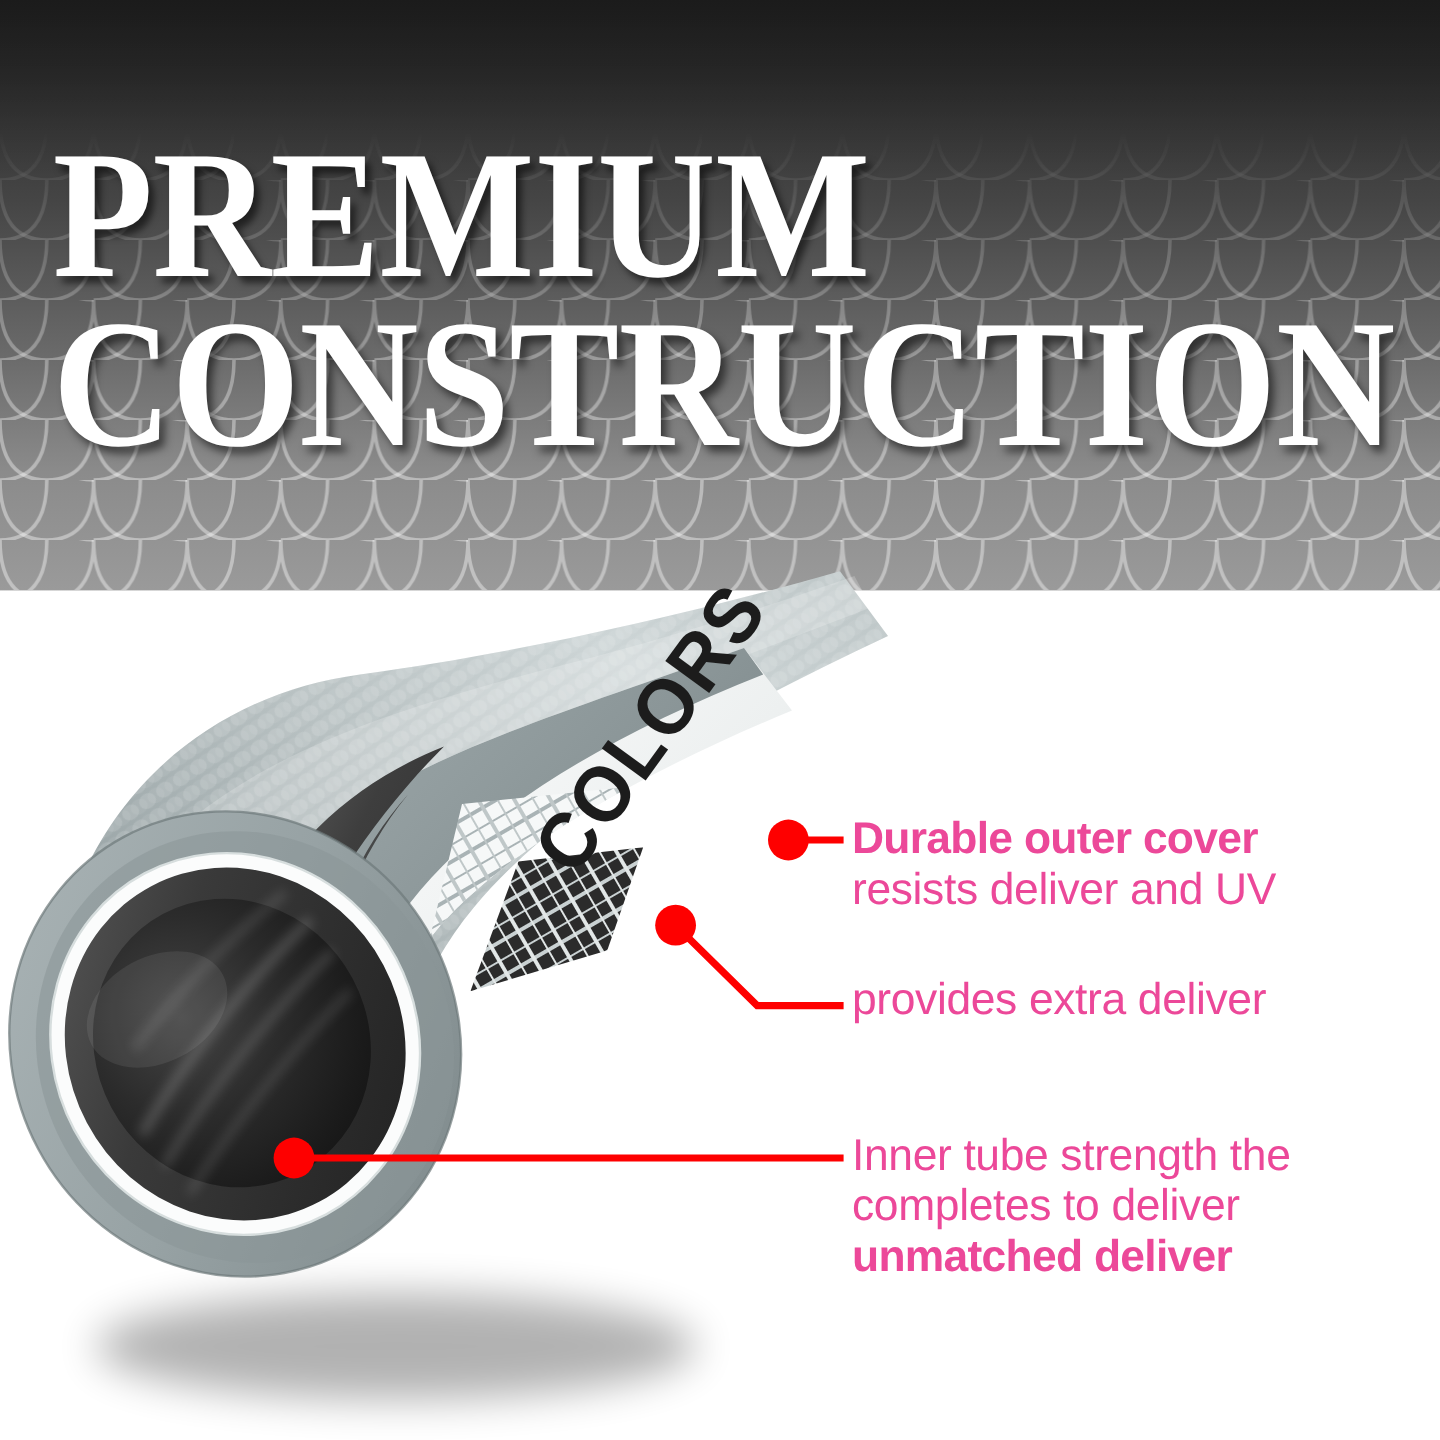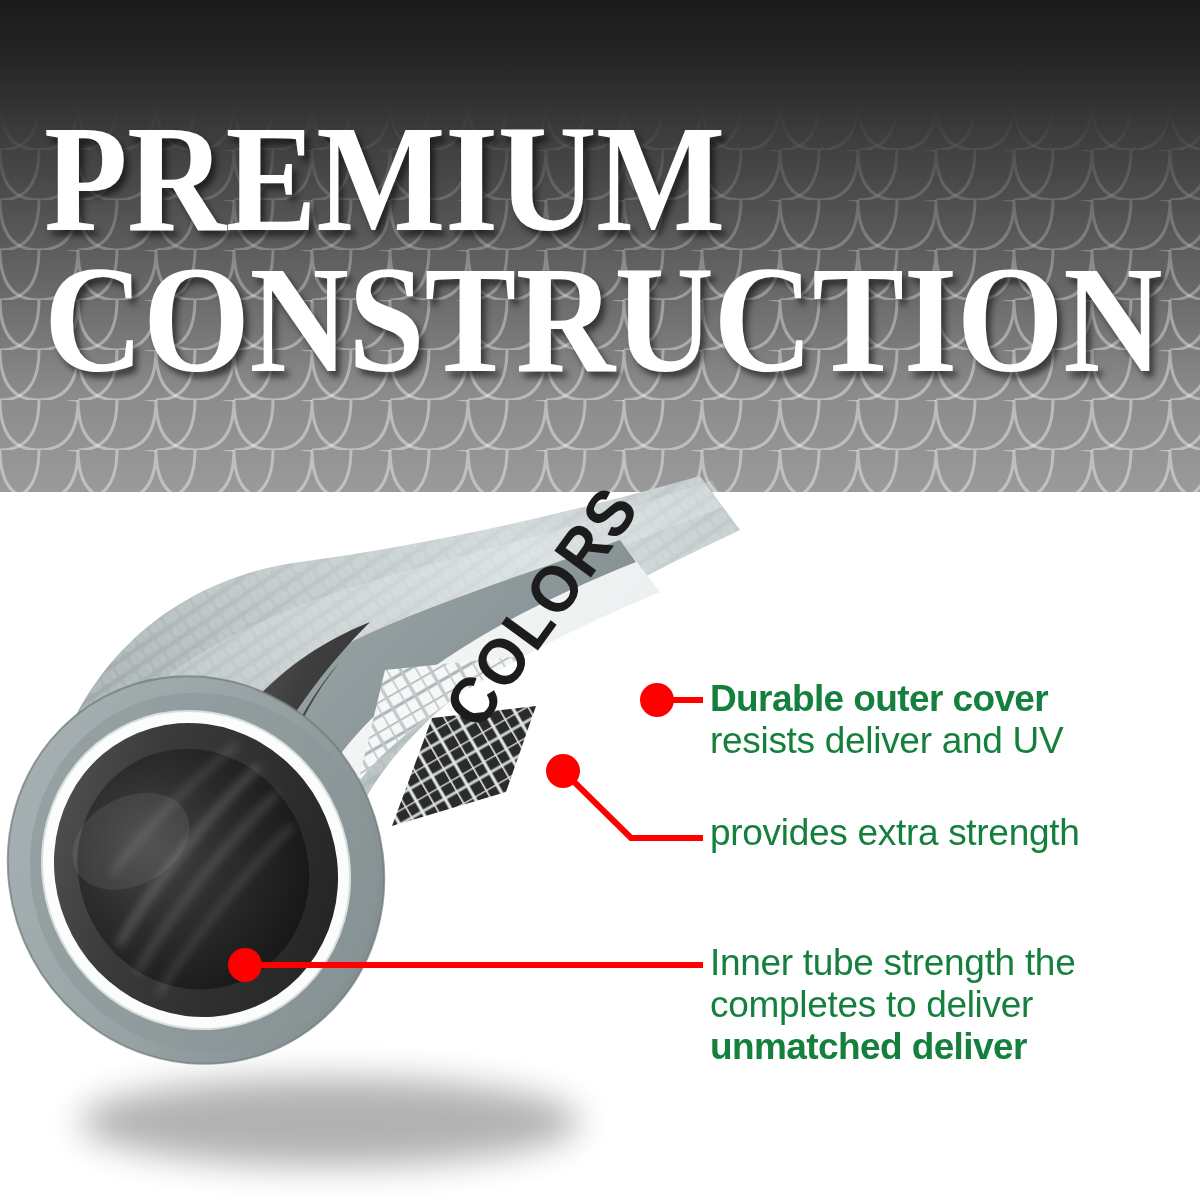--- a/index.html
+++ b/index.html
@@ -25,21 +25,21 @@
   #title-1{left:44px;top:92px;font-size:152px;transform:scaleX(.90);}
   #title-2{left:44px;top:233px;font-size:152px;transform:scaleX(.905);}
 
   
   #art{position:absolute;left:0;top:470px;width:740px;height:730px;}
   #art svg{display:block;}
 
   
   #leaders{position:absolute;left:0;top:0;width:1200px;height:1200px;pointer-events:none;}
 
-  .callout{position:absolute;left:710px;width:490px;color:#15803d;
+  .callout{position:absolute;left:710px;width:490px;color:#ec4899;
            font-family:"Liberation Sans","DejaVu Sans",sans-serif;
            line-height:1.14;letter-spacing:-0.3px;}
   .callout .ln{display:block;font-size:37px;font-weight:normal;white-space:nowrap;}
   .callout .ln.b{font-weight:bold;letter-spacing:-0.6px;}
   #callout-1{top:678px;}
   #callout-2{top:812px;}
   #callout-3{top:942px;}
 </style>
 </head>
 <body>
@@ -250,21 +250,21 @@
       <circle cx="245" cy="965" r="17" fill="#FE0000"></circle>
     </g>
   </svg>
 
   <div class="callout" id="callout-1">
     <span class="ln b">Durable outer cover</span>
     <span class="ln">resists deliver and UV</span>
   </div>
 
   <div class="callout" id="callout-2">
-    <span class="ln">provides extra strength</span>
+    <span class="ln">provides extra deliver</span>
   </div>
 
   <div class="callout" id="callout-3">
     <span class="ln">Inner tube strength the</span>
     <span class="ln">completes to deliver</span>
     <span class="ln b">unmatched deliver</span>
   </div>
 
 </div>
 

